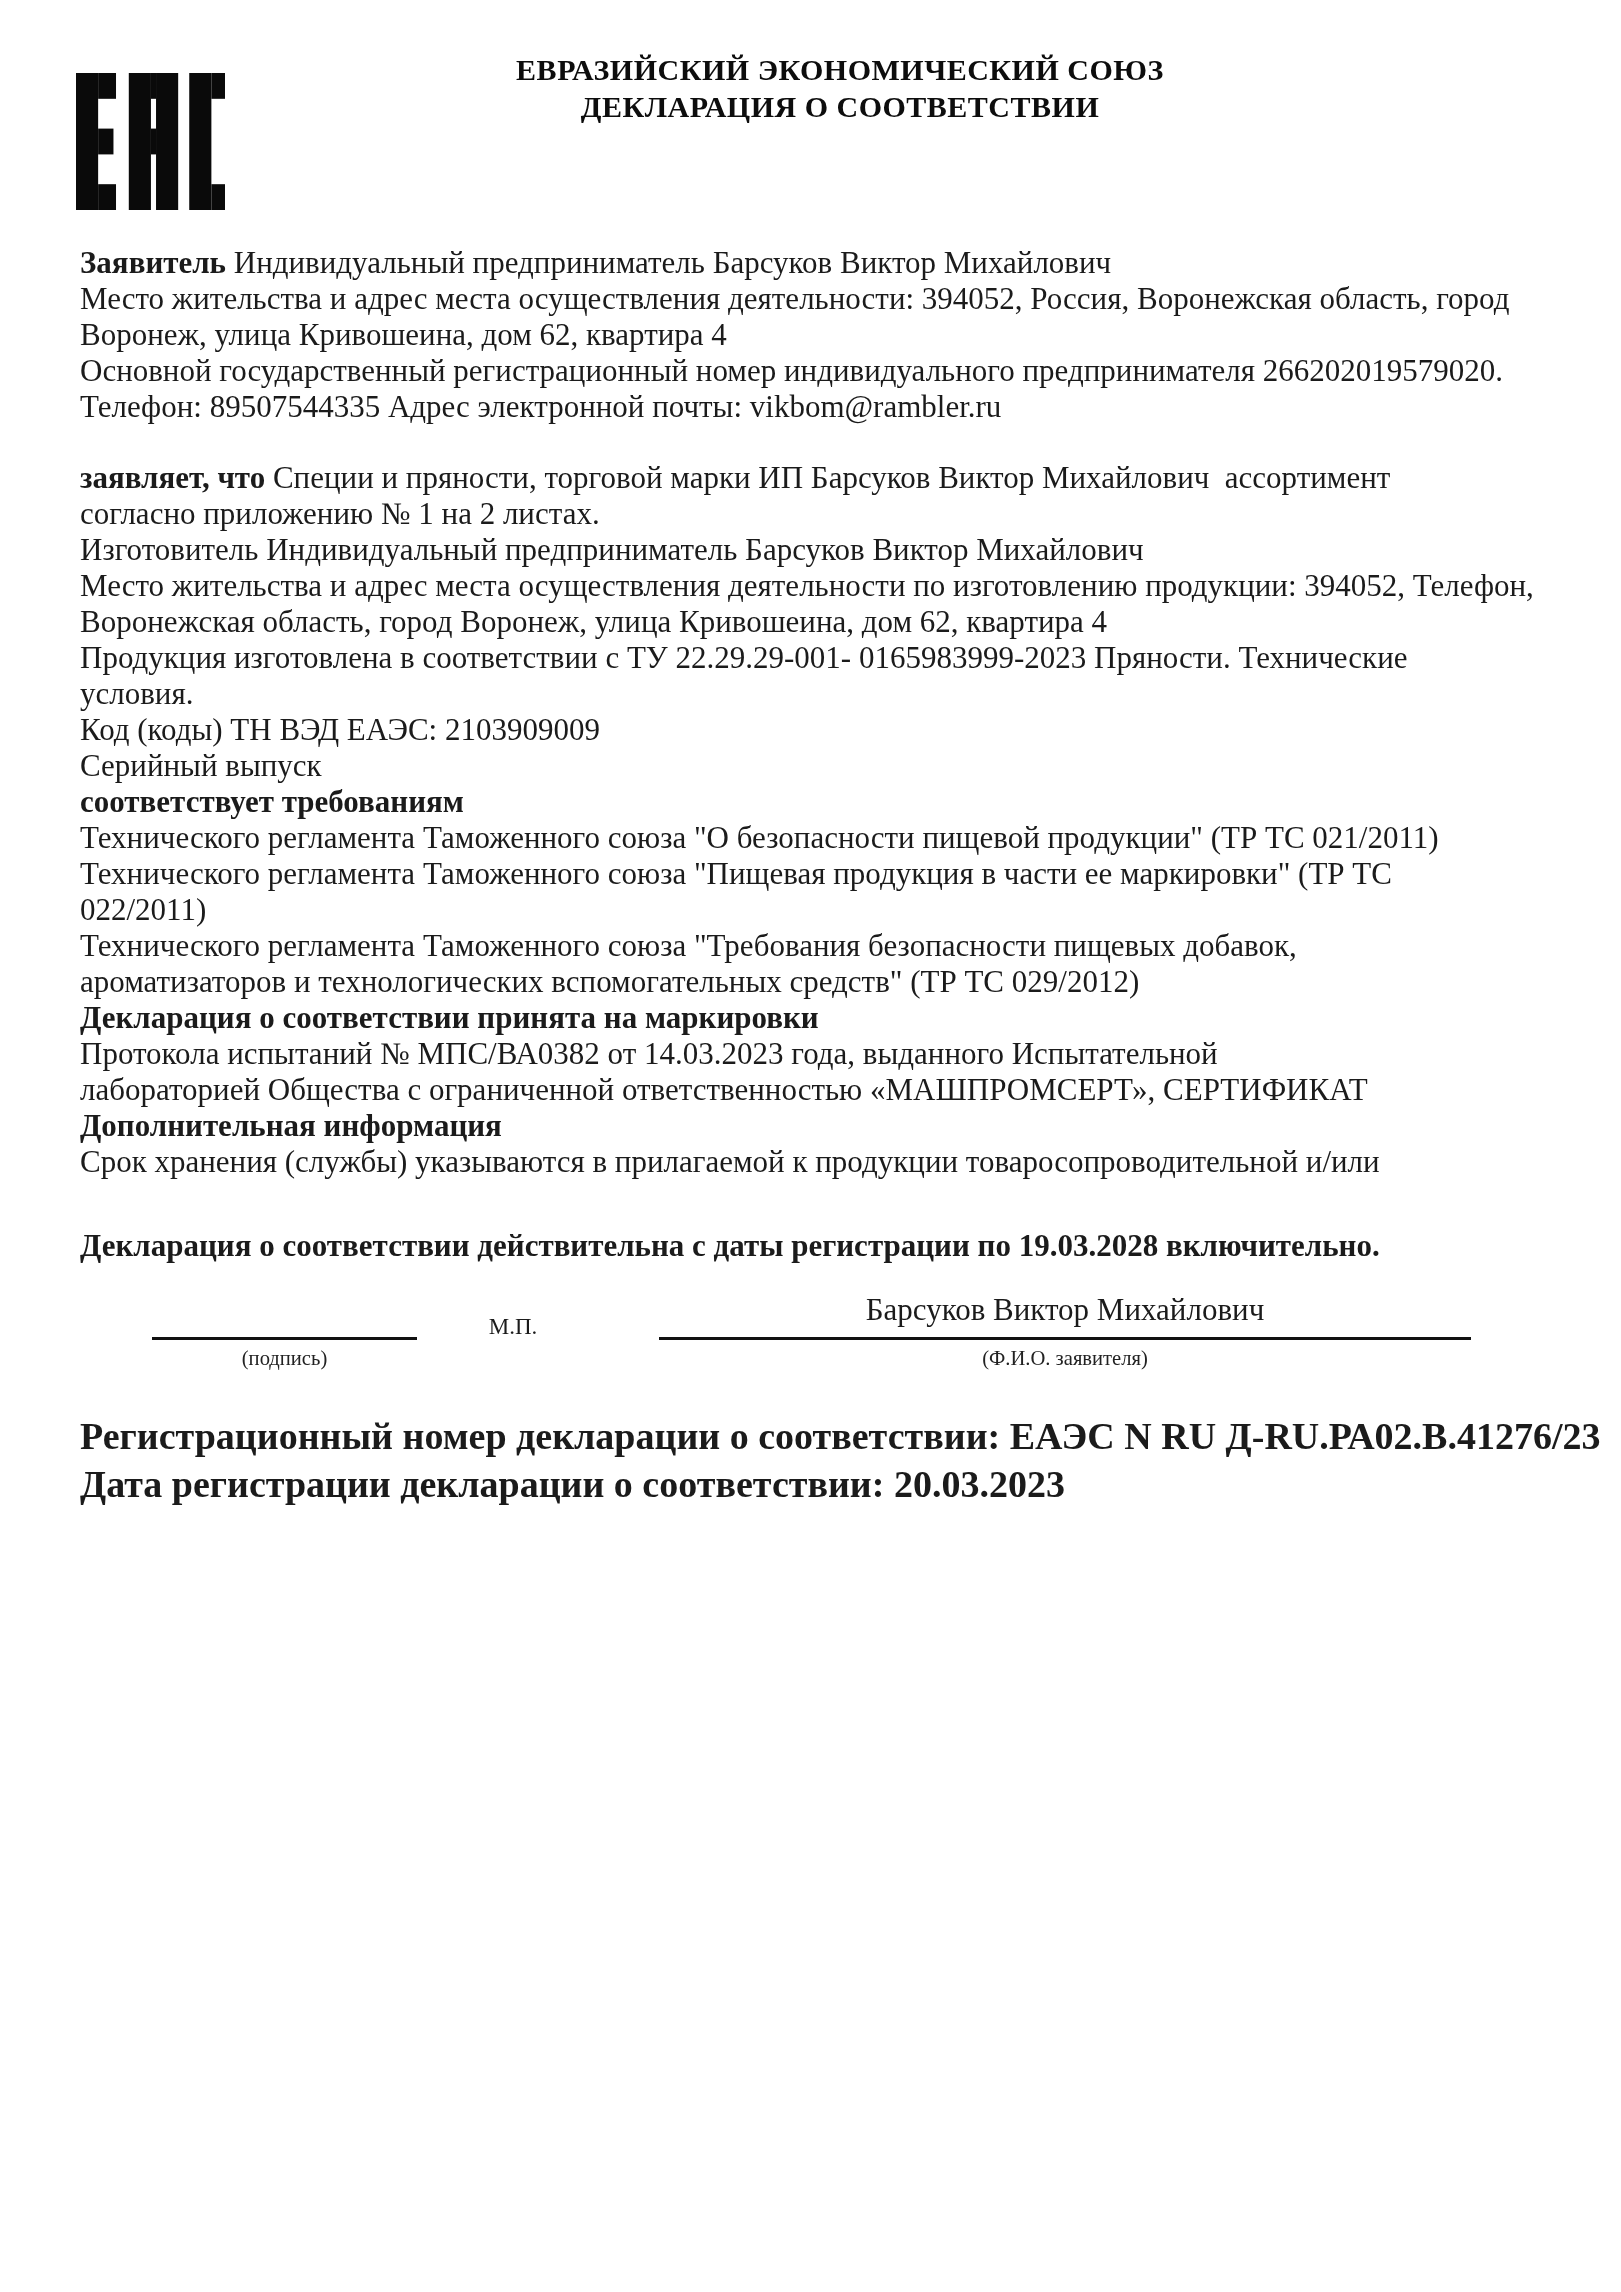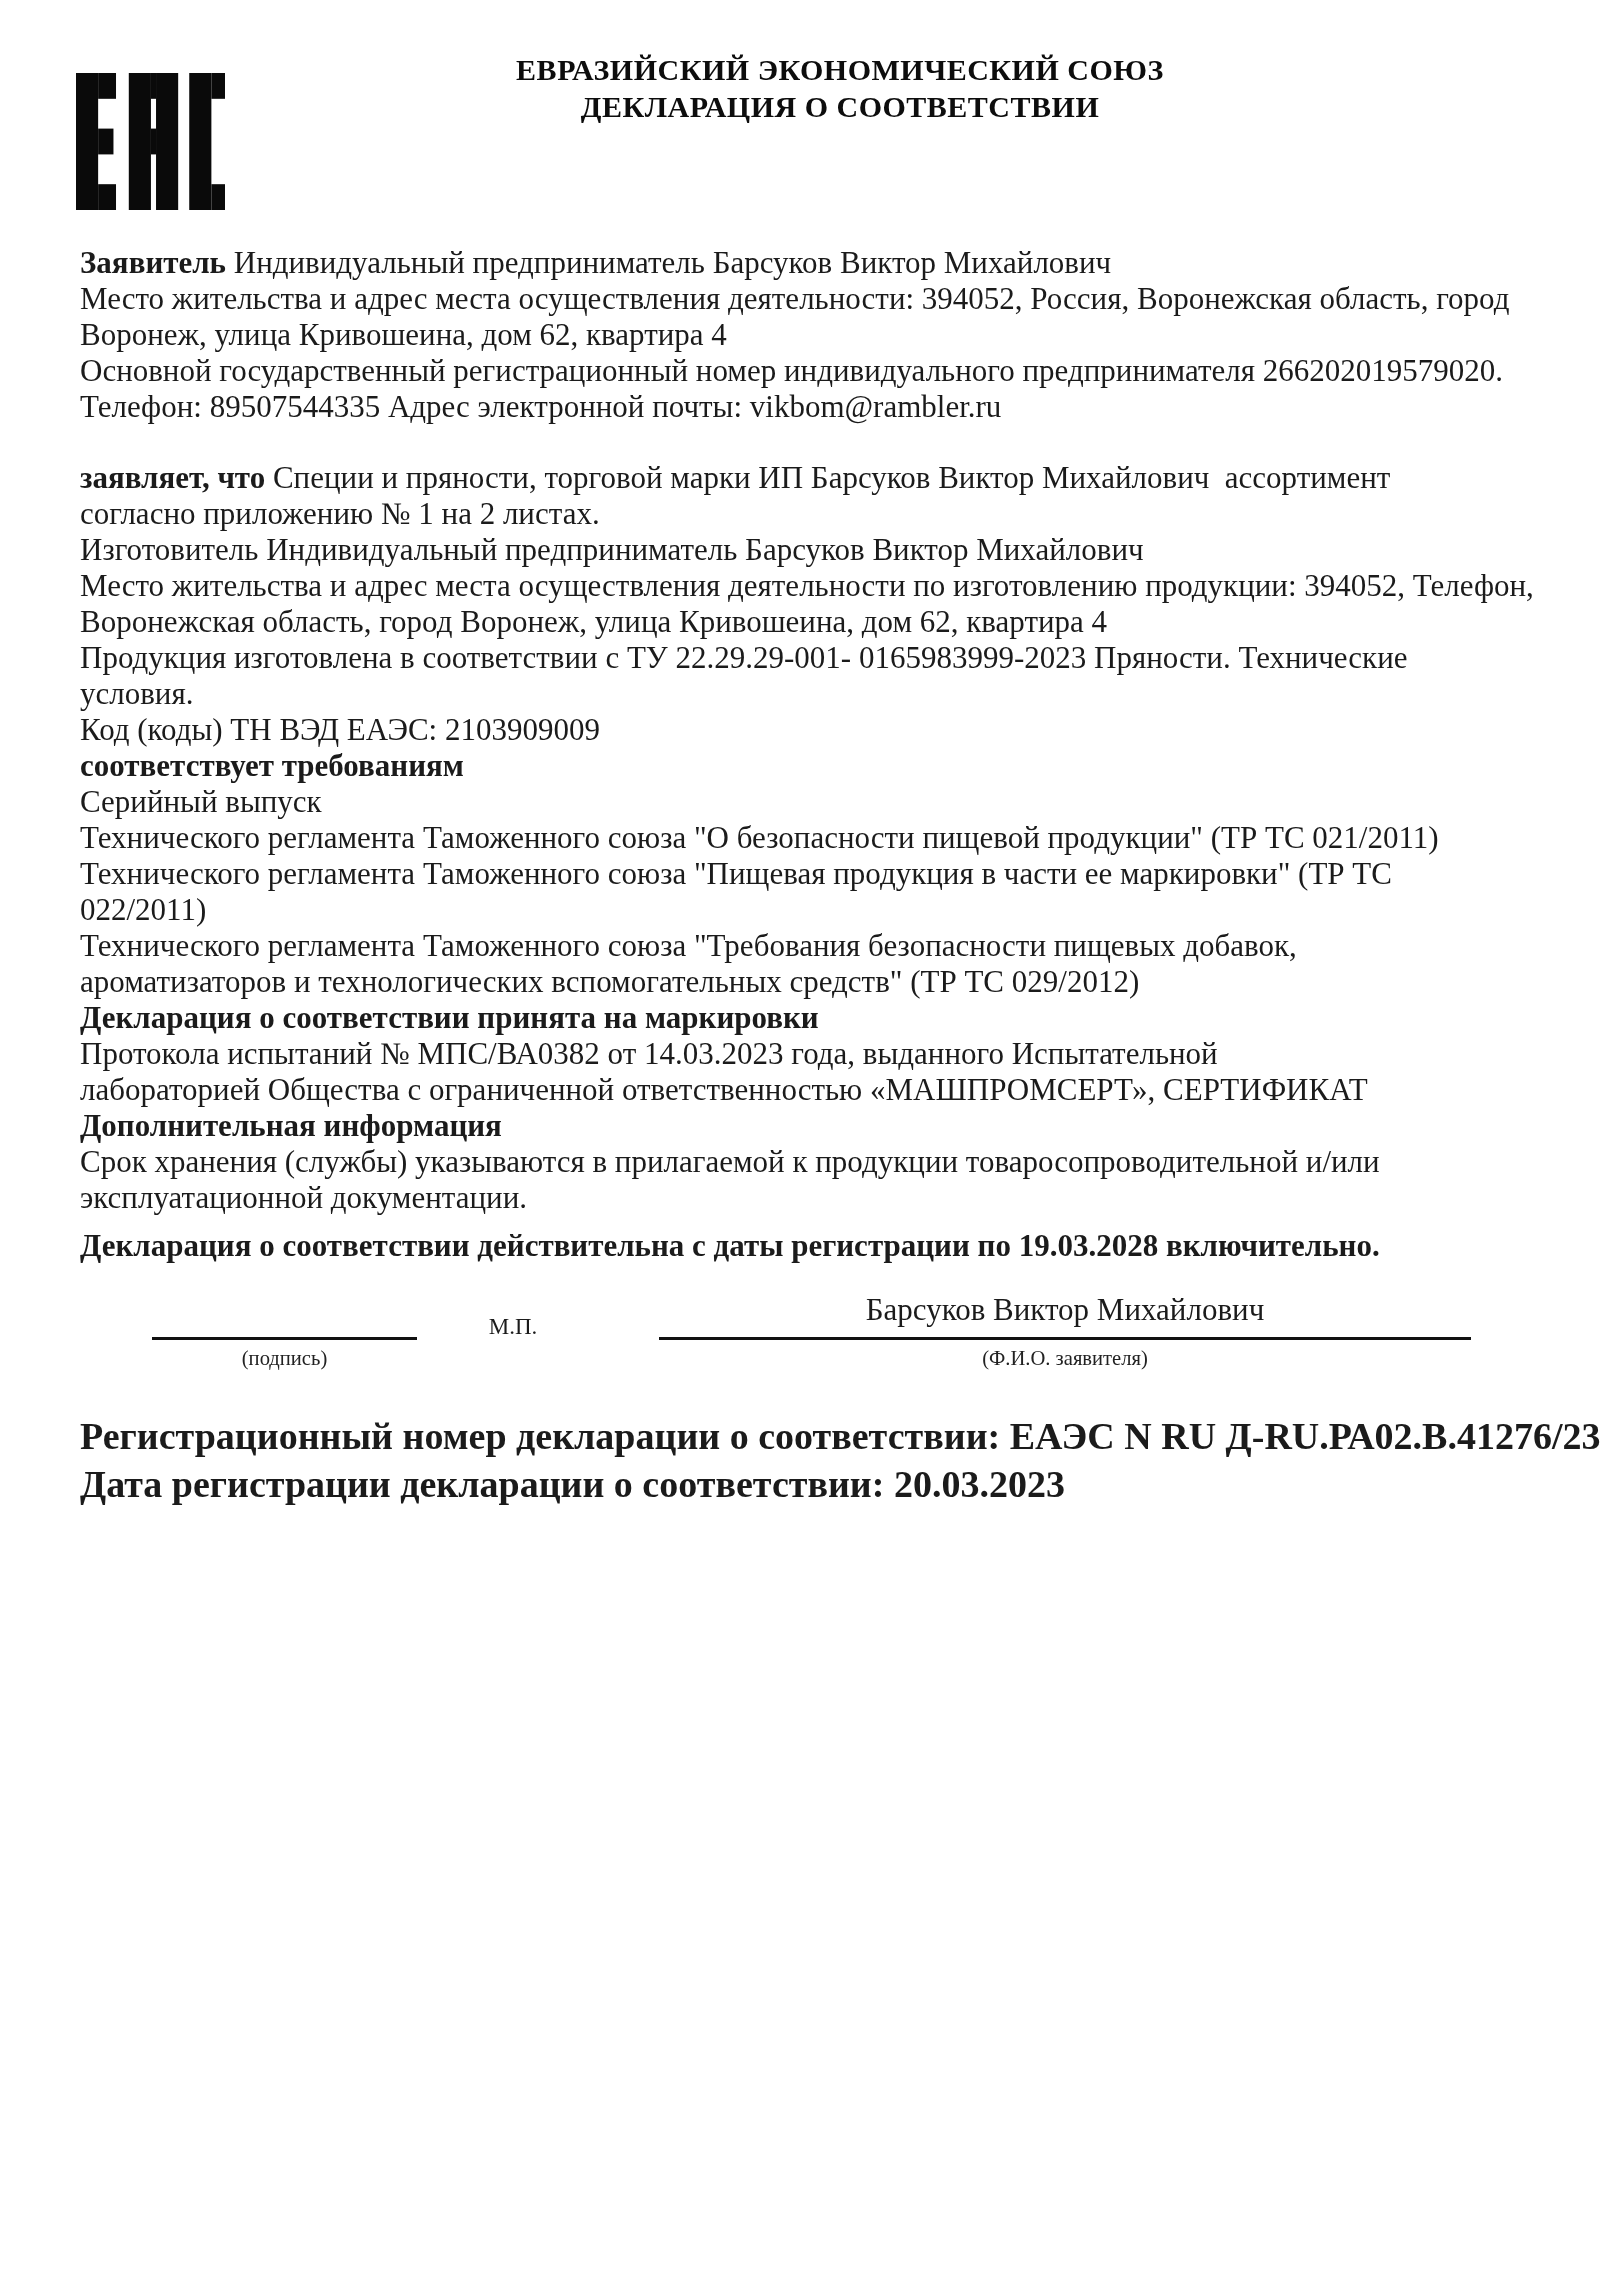--- a/index.html
+++ b/index.html
@@ -76,33 +76,32 @@
 
 <div class="abs textblock" style="top:460px">
   <div class="line"><span class="b">заявляет, что</span> <span>Специи и пряности, торговой марки ИП Барсуков Виктор Михайлович&nbsp; ассортимент</span></div>
   <div class="line">согласно приложению № 1 на 2 листах.</div>
   <div class="line">Изготовитель Индивидуальный предприниматель Барсуков Виктор Михайлович</div>
   <div class="line">Место жительства и адрес места осуществления деятельности по изготовлению продукции: 394052, Телефон,</div>
   <div class="line">Воронежская область, город Воронеж, улица Кривошеина, дом 62, квартира 4</div>
   <div class="line">Продукция изготовлена в соответствии с ТУ 22.29.29-001- 0165983999-2023 Пряности. Технические</div>
   <div class="line">условия.</div>
   <div class="line">Код (коды) ТН ВЭД ЕАЭС: 2103909009</div>
+  <div class="line">Серийный выпуск</div>
   <div class="line b">соответствует требованиям</div>
-  <div class="line">Серийный выпуск</div>
   <div class="line">Технического регламента Таможенного союза "О безопасности пищевой продукции" (ТР ТС 021/2011)</div>
   <div class="line">Технического регламента Таможенного союза "Пищевая продукция в части ее маркировки" (ТР ТС</div>
   <div class="line">022/2011)</div>
   <div class="line">Технического регламента Таможенного союза "Требования безопасности пищевых добавок,</div>
   <div class="line">ароматизаторов и технологических вспомогательных средств" (ТР ТС 029/2012)</div>
   <div class="line b">Декларация о соответствии принята на маркировки</div>
   <div class="line">Протокола испытаний № МПС/ВА0382 от 14.03.2023 года, выданного Испытательной</div>
   <div class="line">лабораторией Общества с ограниченной ответственностью «МАШПРОМСЕРТ», СЕРТИФИКАТ</div>
   <div class="line b">Дополнительная информация</div>
   <div class="line">Срок хранения (службы) указываются в прилагаемой к продукции товаросопроводительной и/или</div>
-  <div class="line">эксплуатационной документации.</div>
 </div>
 
 <div class="abs validity">Декларация о соответствии действительна с даты регистрации по 19.03.2028 включительно.</div>
 
 <div class="abs sig-name">Барсуков Виктор Михайлович</div>
 <div class="abs sig-line sig-line-1"></div>
 <div class="abs sig-line sig-line-2"></div>
 <div class="abs mp">М.П.</div>
 <div class="abs sig-caption sig-caption-1">(подпись)</div>
 <div class="abs sig-caption sig-caption-2">(Ф.И.О. заявителя)</div>

